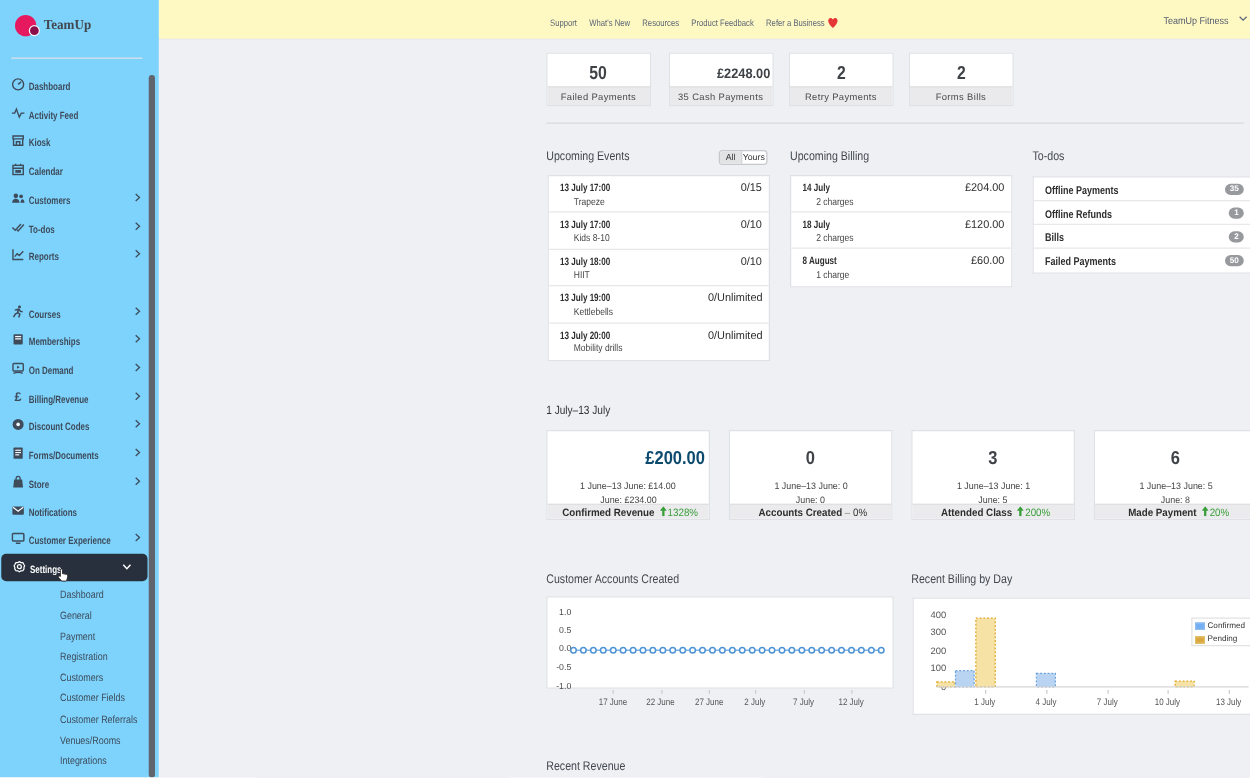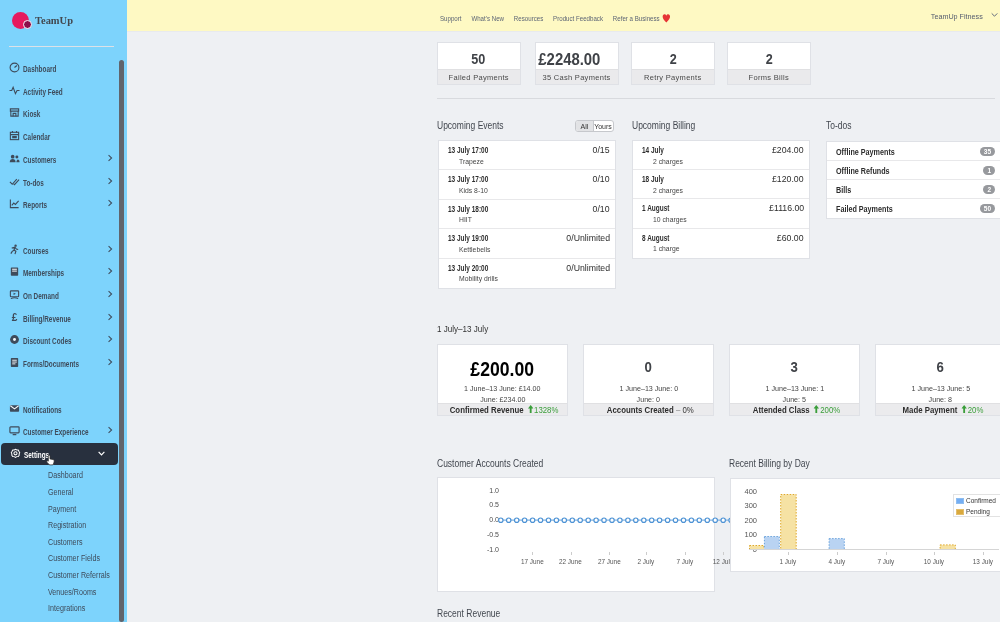--- a/index.html
+++ b/index.html
@@ -206,20 +206,34 @@
             <rect x="3.5" y="7" width="3.5" height="1" fill="#f7f8fa"></rect>
           </svg>
         </span>
         <span class="lb">Forms/Documents</span>
         <span class="ch">
           <svg class="i" width="8" height="8" viewBox="0 0 10 10">
             <path d="M3.2 1.5 L7 5 L3.2 8.5" fill="none" stroke="currentColor" stroke-width="1.3"></path>
           </svg>
         </span>
       </div>
+<div class="nav" style="top:374.8px">
+        <span class="ic">
+          <svg class="i" width="11" height="11" viewBox="0 0 12 12">
+            <path d="M2.5 4 H9.5 L10.3 11 H1.7 Z" fill="currentColor"></path>
+            <path d="M4.2 5.5 V3.2 C4.2 2 5 1.2 6 1.2 C7 1.2 7.8 2 7.8 3.2 V5.5" fill="none" stroke="currentColor" stroke-width="1.1"></path>
+          </svg>
+        </span>
+        <span class="lb">Store</span>
+        <span class="ch">
+          <svg class="i" width="8" height="8" viewBox="0 0 10 10">
+            <path d="M3.2 1.5 L7 5 L3.2 8.5" fill="none" stroke="currentColor" stroke-width="1.3"></path>
+          </svg>
+        </span>
+      </div>
 <div class="nav" style="top:397.5px">
         <span class="ic">
           <svg class="i" width="11" height="11" viewBox="0 0 12 12">
             <rect x="1" y="2.5" width="10" height="7" rx="0.8" fill="currentColor"></rect>
             <path d="M1.5 3 L6 6.5 L10.5 3" fill="none" stroke="#f7f8fa" stroke-width="1.1"></path>
           </svg>
         </span>
         <span class="lb">Notifications</span>
       </div>
 <div class="nav" style="top:420.2px">
@@ -263,21 +277,21 @@
 <div class="sub" style="top:586.5px">Venues/Rooms</div>
 <div class="sub" style="top:603.1px">Integrations</div>
 </div>
 <div id="sb-scroll"></div>
 <div id="main">
 <div class="abs card" style="left:437px;top:42px;width:83.5px;height:43px;">
       <div style="height:28px;line-height:31px;text-align:center;font-size:15px;font-weight:bold;color:#3f4247;"><span style="display:inline-block;transform:scaleX(0.84);transform-origin:50% 50%;white-space:nowrap;">50</span></div>
       <div style="position:absolute;left:0;right:0;bottom:0;height:15px;background:#eaeaec;border-top:1px solid #e0e0e2;text-align:center;font-size:7.5px;color:#4a4a4a;line-height:15px;letter-spacing:0.3px;">Failed Payments</div>
     </div>
 <div class="abs card" style="left:534.5px;top:42px;width:84px;height:43px;">
-      <div style="height:28px;line-height:33px;text-align:left;font-size:16px;font-weight:bold;color:#3f4247;"><span style="display:inline-block;transform:scaleX(0.93);transform-origin:50% 50%;white-space:nowrap;">£2248.00</span></div>
+      <div style="height:28px;line-height:33px;text-align:right;font-size:11px;font-weight:bold;color:#3f4247;"><span style="display:inline-block;transform:scaleX(0.93);transform-origin:50% 50%;white-space:nowrap;">£2248.00</span></div>
       <div style="position:absolute;left:0;right:0;bottom:0;height:15px;background:#eaeaec;border-top:1px solid #e0e0e2;text-align:center;font-size:7.5px;color:#4a4a4a;line-height:15px;letter-spacing:0.3px;">35 Cash Payments</div>
     </div>
 <div class="abs card" style="left:631px;top:42px;width:83.5px;height:43px;">
       <div style="height:28px;line-height:31px;text-align:center;font-size:15px;font-weight:bold;color:#3f4247;"><span style="display:inline-block;transform:scaleX(0.84);transform-origin:50% 50%;white-space:nowrap;">2</span></div>
       <div style="position:absolute;left:0;right:0;bottom:0;height:15px;background:#eaeaec;border-top:1px solid #e0e0e2;text-align:center;font-size:7.5px;color:#4a4a4a;line-height:15px;letter-spacing:0.3px;">Retry Payments</div>
     </div>
 <div class="abs card" style="left:727px;top:42px;width:83.5px;height:43px;">
       <div style="height:28px;line-height:31px;text-align:center;font-size:15px;font-weight:bold;color:#3f4247;"><span style="display:inline-block;transform:scaleX(0.84);transform-origin:50% 50%;white-space:nowrap;">2</span></div>
       <div style="position:absolute;left:0;right:0;bottom:0;height:15px;background:#eaeaec;border-top:1px solid #e0e0e2;text-align:center;font-size:7.5px;color:#4a4a4a;line-height:15px;letter-spacing:0.3px;">Forms Bills</div>
     </div>
@@ -320,25 +334,20 @@
         <div style="position:relative;height:29.2px;border-bottom:1px solid #e8e8ea;">
       <div style="position:absolute;left:9px;top:4px;font-weight:bold;font-size:8.5px;color:#2d2d2d;"><span style="display:inline-block;transform:scaleX(0.76);transform-origin:0 0;white-space:nowrap;">14 July</span></div>
       <div style="position:absolute;left:20px;top:15.5px;font-size:8px;color:#444;"><span style="display:inline-block;transform:scaleX(0.85);transform-origin:0 0;white-space:nowrap;">2 charges</span></div>
       <div style="position:absolute;right:5px;top:4px;font-size:9px;color:#2d2d2d;"><span style="display:inline-block;transform:scaleX(0.97);transform-origin:100% 0;white-space:nowrap;">£204.00</span></div>
     </div>
         <div style="position:relative;height:29.2px;border-bottom:1px solid #e8e8ea;">
       <div style="position:absolute;left:9px;top:4px;font-weight:bold;font-size:8.5px;color:#2d2d2d;"><span style="display:inline-block;transform:scaleX(0.76);transform-origin:0 0;white-space:nowrap;">18 July</span></div>
       <div style="position:absolute;left:20px;top:15.5px;font-size:8px;color:#444;"><span style="display:inline-block;transform:scaleX(0.85);transform-origin:0 0;white-space:nowrap;">2 charges</span></div>
       <div style="position:absolute;right:5px;top:4px;font-size:9px;color:#2d2d2d;"><span style="display:inline-block;transform:scaleX(0.97);transform-origin:100% 0;white-space:nowrap;">£120.00</span></div>
     </div>
-        <div style="position:relative;height:29.2px;border-bottom:1px solid #e8e8ea;">
-      <div style="position:absolute;left:9px;top:4px;font-weight:bold;font-size:8.5px;color:#2d2d2d;"><span style="display:inline-block;transform:scaleX(0.76);transform-origin:0 0;white-space:nowrap;">1 August</span></div>
-      <div style="position:absolute;left:20px;top:15.5px;font-size:8px;color:#444;"><span style="display:inline-block;transform:scaleX(0.85);transform-origin:0 0;white-space:nowrap;">10 charges</span></div>
-      <div style="position:absolute;right:5px;top:4px;font-size:9px;color:#2d2d2d;"><span style="display:inline-block;transform:scaleX(0.97);transform-origin:100% 0;white-space:nowrap;">£1116.00</span></div>
-    </div>
         <div style="position:relative;height:29.2px;">
       <div style="position:absolute;left:9px;top:4px;font-weight:bold;font-size:8.5px;color:#2d2d2d;"><span style="display:inline-block;transform:scaleX(0.76);transform-origin:0 0;white-space:nowrap;">8 August</span></div>
       <div style="position:absolute;left:20px;top:15.5px;font-size:8px;color:#444;"><span style="display:inline-block;transform:scaleX(0.85);transform-origin:0 0;white-space:nowrap;">1 charge</span></div>
       <div style="position:absolute;right:5px;top:4px;font-size:9px;color:#2d2d2d;"><span style="display:inline-block;transform:scaleX(0.97);transform-origin:100% 0;white-space:nowrap;">£60.00</span></div>
     </div>
       </div>
 <div class="abs card" style="left:826px;top:141px;width:190px;border-right:none;">
         <div style="position:relative;height:19px;border-bottom:1px solid #e8e8ea;">
       <div style="position:absolute;left:9px;top:5px;font-weight:bold;font-size:9px;color:#2d2d2d;"><span style="display:inline-block;transform:scaleX(0.8);transform-origin:0 0;white-space:nowrap;">Offline Payments</span></div>
       <div style="position:absolute;right:21px;top:4.5px;background:#97999d;color:#fff;font-size:6.5px;font-weight:bold;border-radius:6px;padding:1px 4px;min-width:6px;text-align:center;">35</div>
@@ -351,21 +360,21 @@
       <div style="position:absolute;left:9px;top:5px;font-weight:bold;font-size:9px;color:#2d2d2d;"><span style="display:inline-block;transform:scaleX(0.8);transform-origin:0 0;white-space:nowrap;">Bills</span></div>
       <div style="position:absolute;right:21px;top:4.5px;background:#97999d;color:#fff;font-size:6.5px;font-weight:bold;border-radius:6px;padding:1px 4px;min-width:6px;text-align:center;">2</div>
     </div>
         <div style="position:relative;height:19px;">
       <div style="position:absolute;left:9px;top:5px;font-weight:bold;font-size:9px;color:#2d2d2d;"><span style="display:inline-block;transform:scaleX(0.8);transform-origin:0 0;white-space:nowrap;">Failed Payments</span></div>
       <div style="position:absolute;right:21px;top:4.5px;background:#97999d;color:#fff;font-size:6.5px;font-weight:bold;border-radius:6px;padding:1px 4px;min-width:6px;text-align:center;">50</div>
     </div>
       </div>
 <div class="abs" style="left:437px;top:323px;font-size:9.5px;color:#333;"><span style="display:inline-block;transform:scaleX(0.85);transform-origin:0 0;white-space:nowrap;">1 July–13 July</span></div>
 <div class="abs card" style="left:437px;top:344px;width:131px;height:72px;">
-      <div style="position:absolute;left:0;right:0;top:13px;text-align:center;font-size:20px;font-weight:bold;color:#000000;"><span style="display:inline-block;transform:scaleX(0.88);transform-origin:50% 50%;white-space:nowrap;">£200.00</span></div>
+      <div style="position:absolute;left:0;right:0;top:13px;text-align:right;font-size:15px;font-weight:bold;color:#0c4a6e;"><span style="display:inline-block;transform:scaleX(0.88);transform-origin:50% 50%;white-space:nowrap;">£200.00</span></div>
       <div style="position:absolute;left:0;right:0;top:38.5px;text-align:center;font-size:7.5px;color:#444;"><span style="display:inline-block;transform:scaleX(0.95);transform-origin:50% 50%;white-space:nowrap;">1 June–13 June: £14.00</span></div>
       <div style="position:absolute;left:0;right:0;top:50px;text-align:center;font-size:7.5px;color:#444;"><span style="display:inline-block;transform:scaleX(0.95);transform-origin:50% 50%;white-space:nowrap;">June: £234.00</span></div>
       <div style="position:absolute;left:2px;right:0;bottom:0;height:12px;background:#ebebed;border-top:1px solid #e0e0e2;text-align:center;font-size:8.5px;line-height:12px;color:#2d2d2d;margin-left:-2px;padding-left:4px;"><span style="display:inline-block;transform:scaleX(0.92);transform-origin:50% 50%;white-space:nowrap;"><b>Confirmed Revenue</b> <svg style="display:inline-block;vertical-align:0px;margin:0 1px 0 2px;" width="6" height="8" viewBox="0 0 6 8">
               <path d="M3 0 L6 3.6 L4 3.6 L4 8 L2 8 L2 3.6 L0 3.6 Z" fill="#3a9e3a"></path>
             </svg><span style="color:#3a9e3a;">1328%</span></span></div>
     </div>
 <div class="abs card" style="left:583px;top:344px;width:131px;height:72px;">
       <div style="position:absolute;left:0;right:0;top:13px;text-align:center;font-size:15px;font-weight:bold;color:#3f4247;"><span style="display:inline-block;transform:scaleX(0.88);transform-origin:50% 50%;white-space:nowrap;">0</span></div>
       <div style="position:absolute;left:0;right:0;top:38.5px;text-align:center;font-size:7.5px;color:#444;"><span style="display:inline-block;transform:scaleX(0.95);transform-origin:50% 50%;white-space:nowrap;">1 June–13 June: 0</span></div>
       <div style="position:absolute;left:0;right:0;top:50px;text-align:center;font-size:7.5px;color:#444;"><span style="display:inline-block;transform:scaleX(0.95);transform-origin:50% 50%;white-space:nowrap;">June: 0</span></div>
@@ -383,21 +392,21 @@
       <div style="position:absolute;left:0;right:0;top:13px;text-align:center;font-size:15px;font-weight:bold;color:#3f4247;"><span style="display:inline-block;transform:scaleX(0.88);transform-origin:50% 50%;white-space:nowrap;">6</span></div>
       <div style="position:absolute;left:0;right:0;top:38.5px;text-align:center;font-size:7.5px;color:#444;"><span style="display:inline-block;transform:scaleX(0.95);transform-origin:50% 50%;white-space:nowrap;">1 June–13 June: 5</span></div>
       <div style="position:absolute;left:0;right:0;top:50px;text-align:center;font-size:7.5px;color:#444;"><span style="display:inline-block;transform:scaleX(0.95);transform-origin:50% 50%;white-space:nowrap;">June: 8</span></div>
       <div style="position:absolute;left:2px;right:0;bottom:0;height:12px;background:#ebebed;border-top:1px solid #e0e0e2;text-align:center;font-size:8.5px;line-height:12px;color:#2d2d2d;margin-left:-2px;padding-left:4px;"><span style="display:inline-block;transform:scaleX(0.92);transform-origin:50% 50%;white-space:nowrap;"><b>Made Payment</b> <svg style="display:inline-block;vertical-align:0px;margin:0 1px 0 2px;" width="6" height="8" viewBox="0 0 6 8">
               <path d="M3 0 L6 3.6 L4 3.6 L4 8 L2 8 L2 3.6 L0 3.6 Z" fill="#3a9e3a"></path>
             </svg><span style="color:#3a9e3a;">20%</span></span></div>
     </div>
 <div class="abs h2" style="left:437px;top:458px;">Customer Accounts Created</div>
 <div class="abs h2" style="left:729px;top:458px;">Recent Billing by Day</div>
 <div class="abs h2" style="left:437px;top:608px;">Recent Revenue</div>
-<div class="abs card" style="left:437px;top:477px;width:278px;height:115px;padding-left:42px;">
+<div class="abs card" style="left:437px;top:477px;width:278px;height:74px;">
   <div style="position:relative;width:100%;height:100%;">
           <div style="position:absolute;left:4px;width:15px;text-align:right;top:8.9px;font-size:7px;color:#4c4c4c;">1.0</div>
           <div style="position:absolute;left:4px;width:15px;text-align:right;top:23.2px;font-size:7px;color:#4c4c4c;">0.5</div>
           <div style="position:absolute;left:4px;width:15px;text-align:right;top:38.0px;font-size:7px;color:#4c4c4c;">0.0</div>
           <div style="position:absolute;left:4px;width:15px;text-align:right;top:53.1px;font-size:7px;color:#4c4c4c;">-0.5</div>
           <div style="position:absolute;left:4px;width:15px;text-align:right;top:67.9px;font-size:7px;color:#4c4c4c;">-1.0</div>
           <div style="position:absolute;left:32.1px;top:78.6px;width:40px;text-align:center;font-size:7.5px;color:#555;"><span style="display:inline-block;transform:scaleX(0.85);transform-origin:50% 50%;white-space:nowrap;">17 June</span></div>
           <div style="position:absolute;left:70.6px;top:78.6px;width:40px;text-align:center;font-size:7.5px;color:#555;"><span style="display:inline-block;transform:scaleX(0.85);transform-origin:50% 50%;white-space:nowrap;">22 June</span></div>
           <div style="position:absolute;left:109.1px;top:78.6px;width:40px;text-align:center;font-size:7.5px;color:#555;"><span style="display:inline-block;transform:scaleX(0.85);transform-origin:50% 50%;white-space:nowrap;">27 June</span></div>
           <div style="position:absolute;left:146.2px;top:78.6px;width:40px;text-align:center;font-size:7.5px;color:#555;"><span style="display:inline-block;transform:scaleX(0.85);transform-origin:50% 50%;white-space:nowrap;">2 July</span></div>

